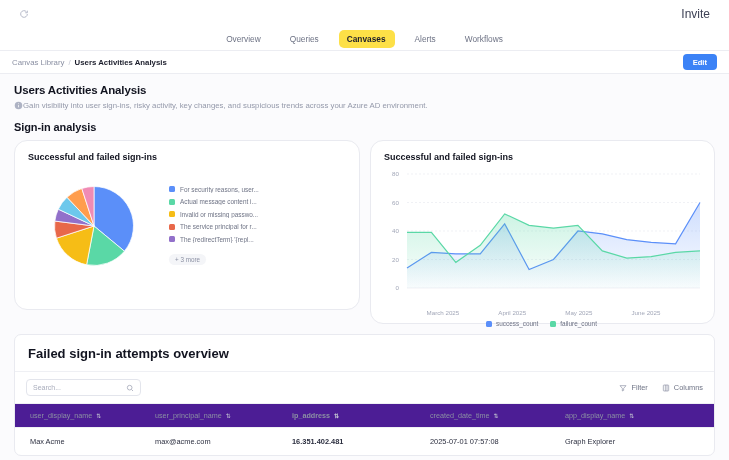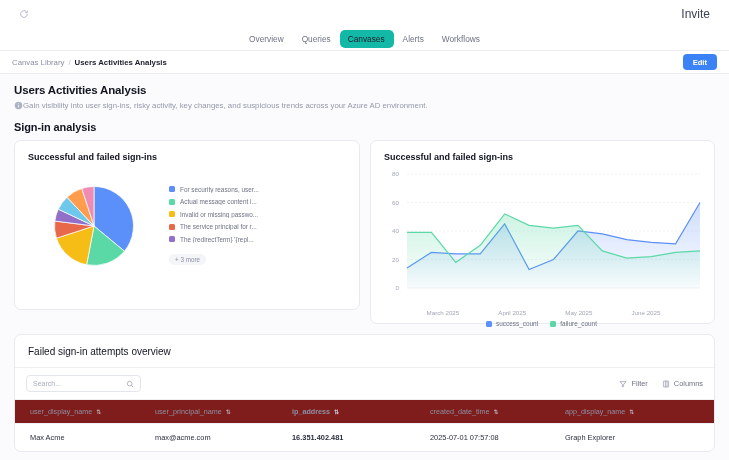--- a/index.html
+++ b/index.html
@@ -27,27 +27,27 @@
   .invite-btn {
     font-size: 12px; color: #3e4256; background: #ffffff;
     border: 1px solid transparent; padding: 3px 8px; border-radius: 5px;
     cursor: pointer; font-family: inherit;
   }
 
   
   .navwrap {
     height: 24px; background: #ffffff;
     display: flex; align-items: center; justify-content: center;
-    gap: 0; border-bottom: 1px solid #ecedf2;
+    gap: 11px; border-bottom: 1px solid #ecedf2;
   }
   .tab {
     font-size: 8.3px; color: #6e7385; padding: 4px 9px;
     border-radius: 5px; cursor: pointer; white-space: nowrap;
   }
-  .tab.active { background: #14b8a6; color: #1b1d2b; font-weight: 400; padding-left: 8px; }
+  .tab.active { background: #fde047; color: #1b1d2b; font-weight: 700; padding-left: 8px; }
 
   
   .crumbbar {
     height: 23px; background: #ffffff; border-bottom: 1px solid #ecedf2;
     display: flex; align-items: center; padding: 0 12px;
   }
   .crumb-link { font-size: 7.8px; color: #8b90a3; cursor: pointer; }
   .crumb-sep { font-size: 7.8px; color: #c3c6d2; margin: 0 4px; }
   .crumb-cur { font-size: 7.8px; color: #1b1d2b; font-weight: 600; }
   .edit-btn {
@@ -67,21 +67,21 @@
 
   
   .section-title {
     font-size: 11px; font-weight: 700; color: #121420;
     padding: 7px 14px 0; letter-spacing: -.1px;
   }
 
   
   .charts-row { display: flex; gap: 10px; padding: 7px 14px 0; }
   .card {
-    background: #ffffff; border: 1px solid #e9eaf0; border-radius: 7px;
+    background: #ffffff; border: 1px solid #e9eaf0; border-radius: 13px;
   }
   .card-left { width: 346px; height: 170px; }
   .card-right { width: 345px; height: 184px; }
   .card-title {
     font-size: 9px; font-weight: 700; color: #121420;
     padding: 11px 13px 0;
   }
 
   
   .pie-body { display: flex; align-items: center; height: 128px; padding-left: 4px; }
@@ -111,21 +111,21 @@
   }
   .ll-item { display: flex; align-items: center; gap: 4px; }
   .ll-dot { width: 6px; height: 6px; border-radius: 1.5px; }
   .ll-txt { font-size: 6.4px; color: #6e7385; }
 
   
   .table-card {
     margin: 10px 14px 0; background: #fff;
     border: 1px solid #e9eaf0; border-radius: 7px; overflow: hidden;
   }
-  .tc-title { font-size: 10px; font-weight: 400; color: #121420; padding: 11px 13px 10px; }
+  .tc-title { font-size: 13px; font-weight: 700; color: #121420; padding: 11px 13px 10px; }
   .tc-toolbar {
     display: flex; align-items: center; border-top: 1px solid #eff0f4;
     padding: 7px 11px;
     gap: 44px;
   }
   .search-box {
     width: 115px; height: 17px; border: 1px solid #e3e5ec; border-radius: 4px;
     display: flex; align-items: center; padding: 0 6px; background:#fff;
   }
   .search-box input {
@@ -133,21 +133,21 @@
     font-family: inherit; width: 100%; background: transparent;
   }
   .search-box input::placeholder { color: #a9adbc; }
   .search-ico { width: 8px; height: 8px; flex:0 0 auto; display:block; }
   .tool-right { margin-left: auto; display: flex; gap: 14px; }
   .tool-btn { display: flex; align-items: center; gap: 4px; font-size: 7.4px; color: #6e7385; cursor: pointer; }
   .tool-ico { width: 8px; height: 8px; display:block; }
 
   table { width: 100%; border-collapse: collapse; }
   thead th {
-    background: #7f1d1d; text-align: center; font-size: 7.2px; font-weight: 500;
+    background: #4c1d95; text-align: center; font-size: 7.2px; font-weight: 500;
     color: #8b90a3; padding: 7px 0 7px 0; border-top: 1px solid #eff0f4;
     border-bottom: 1px solid #eff0f4;
   }
   .th-in { display: flex; align-items: center; gap: 4px; }
   .sort-ico { color: #c3c6d2; font-size: 6px; line-height: 1; }
   tbody td {
     font-size: 7.4px; color: #2b2e3f; padding: 9px 0;
   }
   th:nth-child(1), td:nth-child(1) { padding-left: 15px; width: 140px; }
   th:nth-child(2), td:nth-child(2) { width: 137px; }

